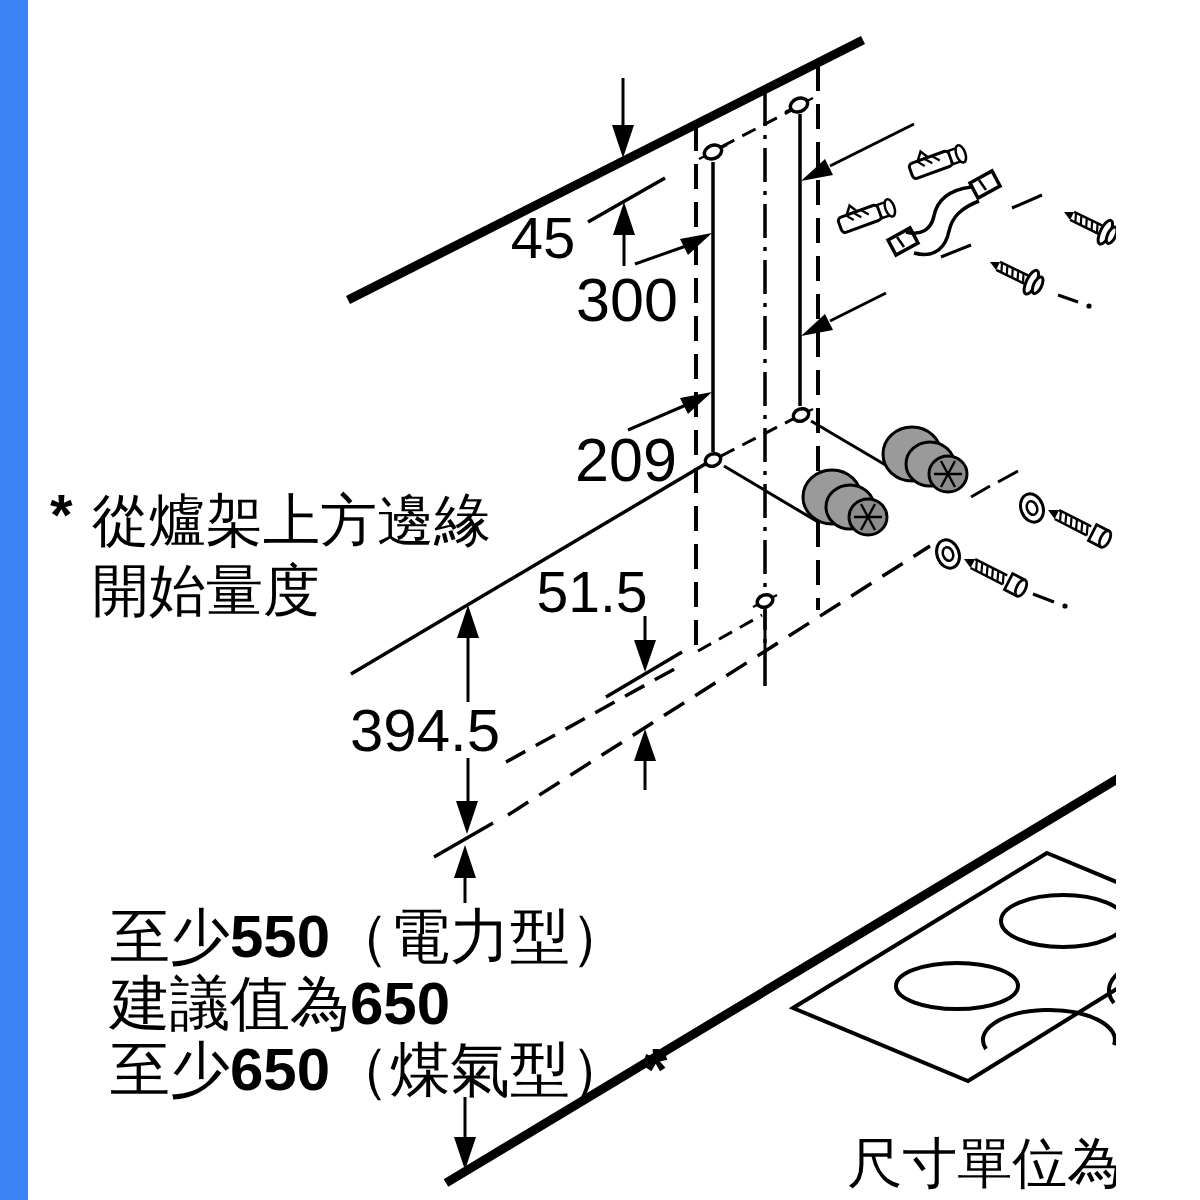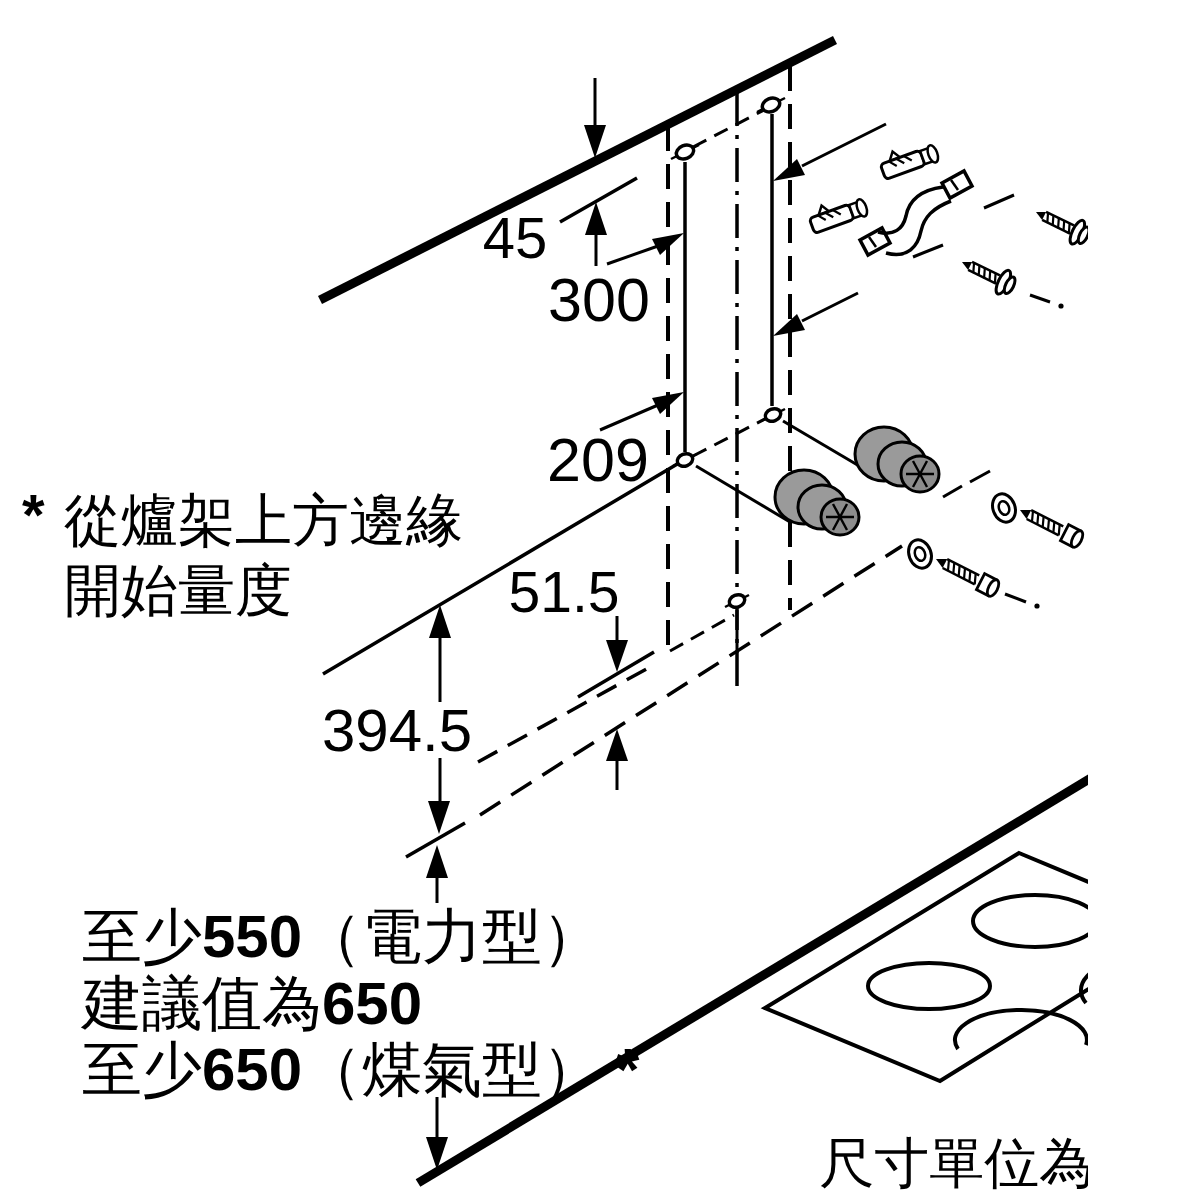--- a/index.html
+++ b/index.html
@@ -1,16 +1,16 @@
 <!DOCTYPE html>
 <html><head>
 <meta charset="utf-8">
 <style>
   html,body{margin:0;padding:0;background:#fff;}
-  .stage{width:1088px;height:1200px;position:relative;background:#3b82f6;overflow:hidden;}
+  .stage{width:1088px;height:1200px;position:relative;background:#3b82f6;overflow:hidden;padding-left:28px;}
   svg{display:block;}
   text{fill:#000;}
   .dim{font-family:"Liberation Sans","DejaVu Sans",sans-serif;font-weight:400;}
   .cjk{font-family:"Liberation Serif","DejaVu Serif",serif;font-weight:400;}
   .num-bold{font-family:"Liberation Sans","DejaVu Sans",sans-serif;font-weight:700;}
   .ln{stroke:#000;fill:none;}
 </style>
 </head>
 <body>
 

